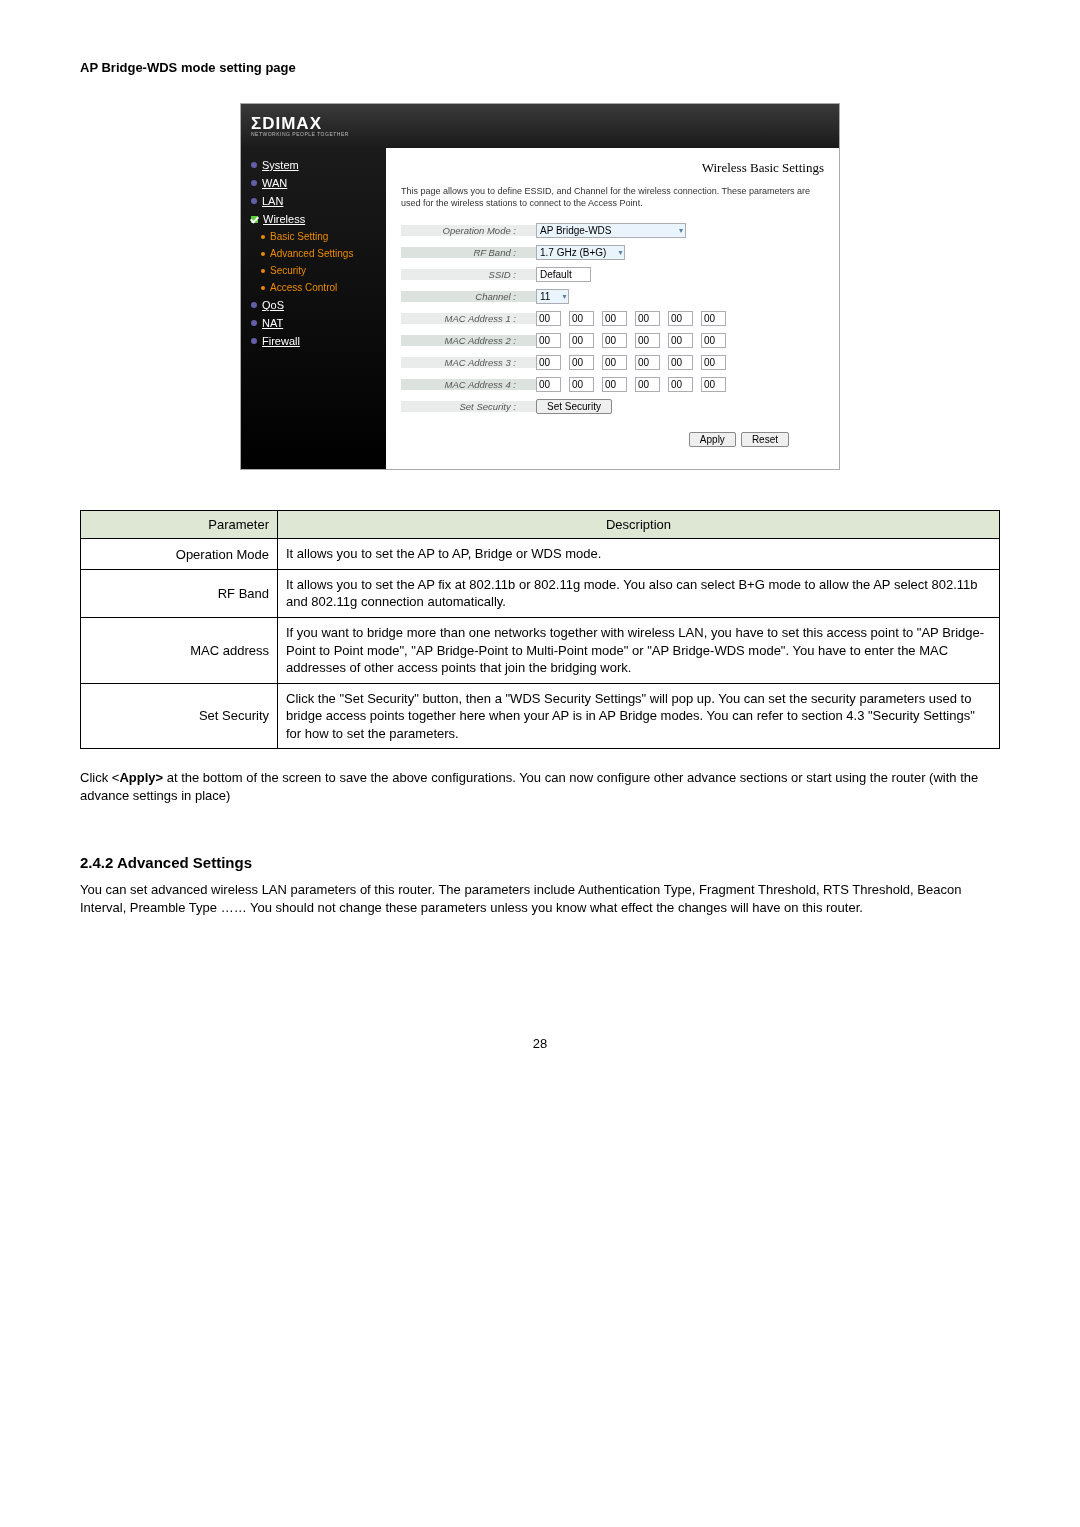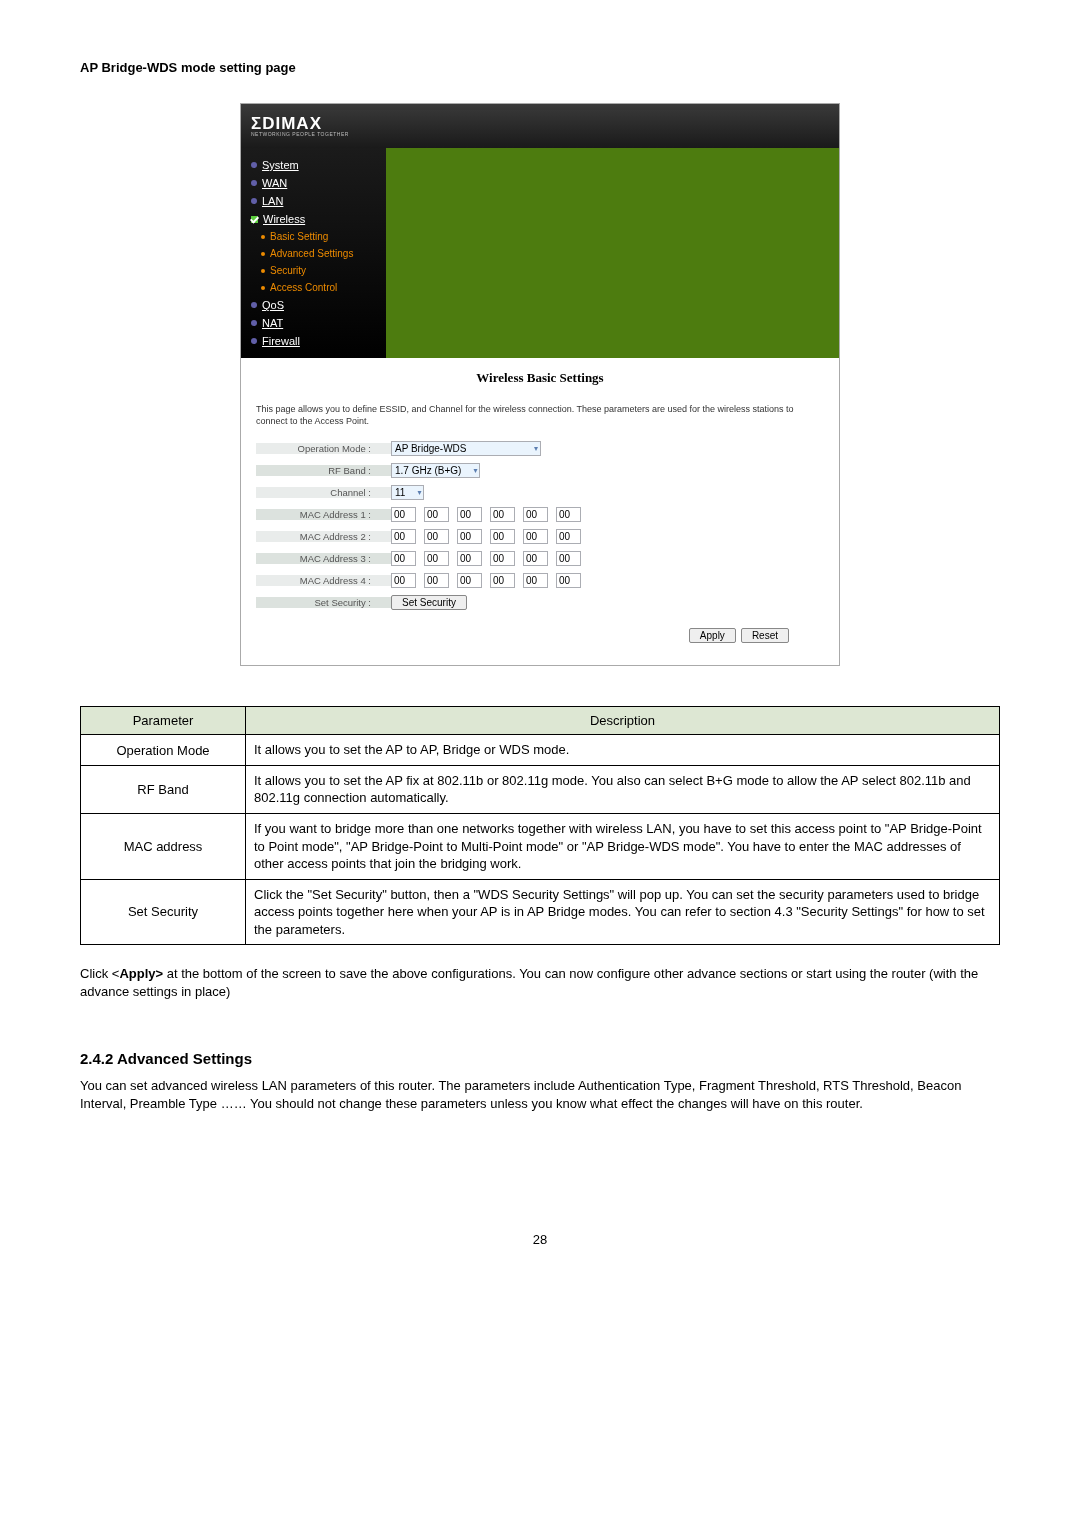--- a/index.html
+++ b/index.html
@@ -63,21 +63,20 @@
     }
     .ss-tab .dot {
       width: 20px;
       height: 20px;
       border-radius: 50%;
       background: radial-gradient(circle at 35% 30%, #ddd, #666 70%);
     }
     .ss-body {
       display: flex;
       min-height: 280px;
-      flex-direction: column;
     }
     .ss-sidebar {
       width: 145px;
       background: linear-gradient(#1b1b1b, #000);
       padding: 8px 0;
     }
     .ss-side-item {
       color: #fff;
       font-size: 11px;
       padding: 3px 10px;
@@ -98,24 +97,24 @@
     .bullet-green { width:7px; height:7px; background:#5ccd3e; transform:rotate(0deg); flex-shrink:0; position:relative; }
     .bullet-green::before { content:""; position:absolute; width:3px; height:6px; border-right:2px solid #fff; border-bottom:2px solid #fff; transform: rotate(45deg); top:-1px; left:1px; }
     .bullet-orange { width:4px; height:4px; border-radius:50%; background:#ed8b00; flex-shrink:0; }
     .ss-main {
       flex: 1;
       padding: 12px 15px;
       background: #fff;
     }
     .ss-title {
       font-family: "Times New Roman", serif;
-      font-weight: bold;
-      font-size: 13px;
-      text-align: center;
-      margin-bottom: 18px;
+      font-weight: normal;
+      font-size: 13px;
+      text-align: right;
+      margin-bottom: 10px;
     }
     .ss-desc {
       font-size: 9px;
       color: #333;
       margin-bottom: 10px;
       line-height: 1.3;
     }
     .ss-form {
       border: 0;
     }
@@ -125,20 +124,21 @@
       height: 22px;
     }
     .ss-row:nth-child(odd) .ss-label-cell { background: #e9eceb; }
     .ss-row:nth-child(even) .ss-label-cell { background: #dce2de; }
     .ss-label-cell {
       width: 135px;
       font-size: 9.5px;
       color: #555;
       text-align: right;
       padding: 0 20px 0 0;
+      font-style: italic;
     }
     .ss-input-cell {
       flex: 1;
       display: flex;
       gap: 8px;
       align-items: center;
       font-size: 10px;
     }
     .ss-select {
       font-size: 10px;
@@ -197,22 +197,22 @@
       padding: 6px 8px;
       font-size: 13px;
       vertical-align: middle;
     }
     .desc-table th {
       background: #dde7d3;
       font-weight: normal;
       text-align: center;
     }
     .desc-table .pcol {
-      text-align: center;
-      width: 165px;
+      text-align: right;
+      width: 197px;
     }
     .desc-table td.dcol {
       text-align: left;
       line-height: 1.35;
     }
     .after-text {
       font-size: 13px;
       line-height: 1.35;
       margin-bottom: 50px;
     }
@@ -298,20 +298,26 @@
         <div class="ss-row">
           <div class="ss-label-cell">Operation Mode :</div>
           <div class="ss-input-cell">
             <div class="ss-select wide"><span>AP Bridge-WDS</span><span class="ss-arrow">▾</span></div>
           </div>
         </div>
         <div class="ss-row">
           <div class="ss-label-cell">RF Band :</div>
           <div class="ss-input-cell">
             <div class="ss-select"><span>1.7 GHz (B+G)</span><span class="ss-arrow">▾</span></div>
+          </div>
+        </div>
+        <div class="ss-row">
+          <div class="ss-label-cell">SSID :</div>
+          <div class="ss-input-cell">
+            <input class="ss-tinput" value="Default" style="">
           </div>
         </div>
         <div class="ss-row">
           <div class="ss-label-cell">Channel :</div>
           <div class="ss-input-cell">
             <div class="ss-select" style="min-width:30px"><span>11</span><span class="ss-arrow">▾</span></div>
           </div>
         </div>
         <div class="ss-row">
           <div class="ss-label-cell">MAC Address 1 :</div>

